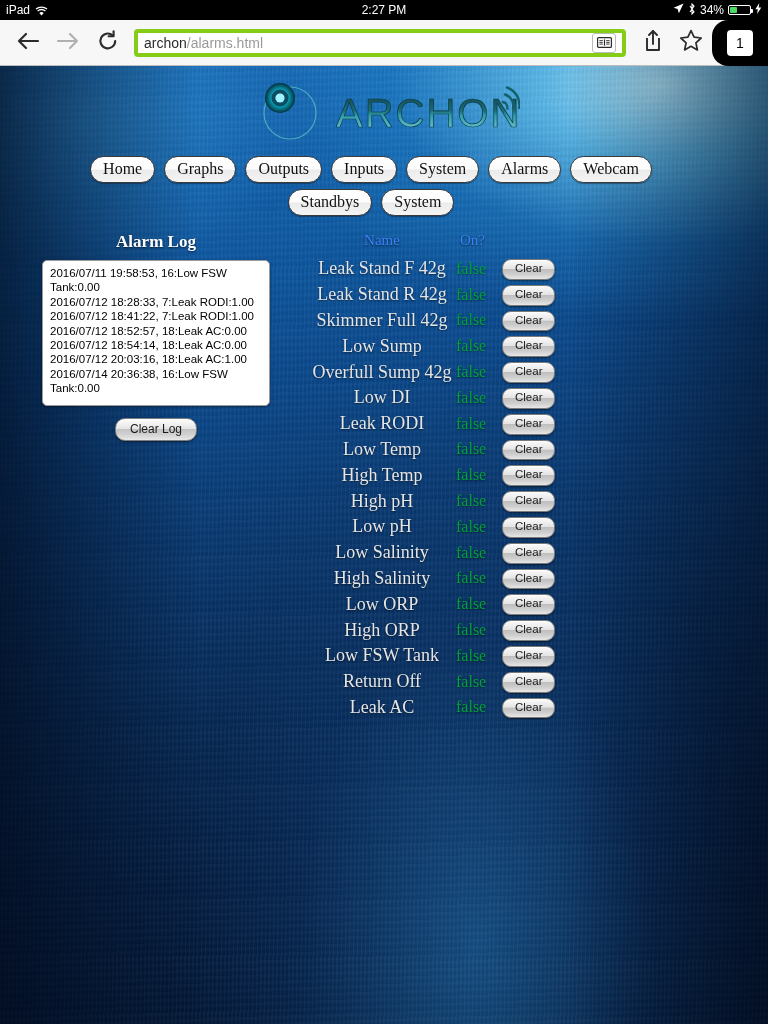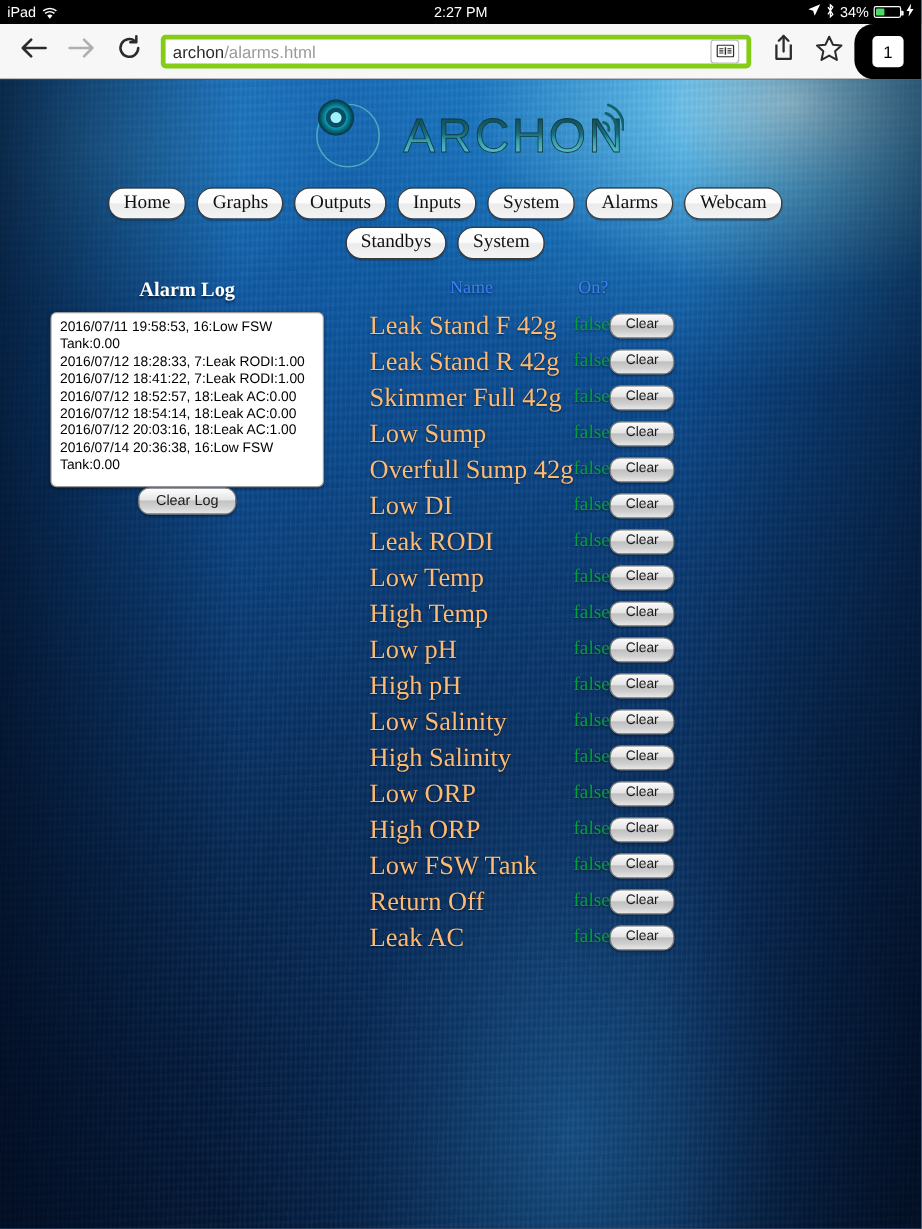--- a/index.html
+++ b/index.html
@@ -235,21 +235,21 @@
     box-shadow: 0 1px 3px rgba(0,0,0,0.4);
   }
   .logline {
     font-family: "Liberation Sans", sans-serif;
     font-size: 11.5px;
     line-height: 1.25;
     color: #000;
     white-space: pre-wrap;
     word-break: break-word;
   }
-  .clearlog-wrap { margin-top: 0; }
+  .clearlog-wrap { margin-top: 12px; }
   .btn3d {
     font-family: "Liberation Sans", sans-serif;
     font-size: 12px;
     color: #1a1a1a;
     background: linear-gradient(to bottom, #fdfdfd 0%, #e6e6e6 45%, #c3c3c3 50%, #d2d2d2 75%, #e9e9e9 100%);
     border: 1px solid #7d7d7d;
     border-radius: 10px;
     padding: 3px 14px 4px 14px;
     cursor: pointer;
     box-shadow: 0 1px 2px rgba(0,0,0,0.5), inset 0 1px 0 rgba(255,255,255,0.85);
@@ -268,23 +268,23 @@
     color: #3b82f6;
     text-shadow: 0 1px 2px rgba(0,0,0,0.6);
     padding-bottom: 7px;
   }
   th.th-name { width: 148px; text-align: center; }
   th.th-on   { width: 46px;  text-align: left; padding-left: 4px; }
   th.th-act  { width: 60px; }
   table.alarms td { padding: 2px 0; vertical-align: middle; }
   td.c-name {
     font-family: "Liberation Serif", serif;
-    font-size: 22px;
-    color: #fdba74;
-    text-align: left;
+    font-size: 18px;
+    color: #e5e5e5;
+    text-align: center;
     text-shadow: 0 1px 2px rgba(0,0,0,0.55);
     white-space: nowrap;
   }
   td.c-state {
     font-family: "Liberation Serif", serif;
     font-size: 16px;
     text-align: left;
     padding-left: 4px;
     text-shadow: 0 1px 2px rgba(0,0,0,0.5);
   }
@@ -510,26 +510,26 @@
                 <td class="c-name">Low Temp</td>
                 <td class="c-state" style="color: rgb(0, 161, 58);">false</td>
                 <td class="c-act"><button class="btn-clear">Clear</button></td>
               </tr>
               <tr>
                 <td class="c-name">High Temp</td>
                 <td class="c-state" style="color: rgb(0, 161, 58);">false</td>
                 <td class="c-act"><button class="btn-clear">Clear</button></td>
               </tr>
               <tr>
+                <td class="c-name">High pH</td>
+                <td class="c-state" style="color: rgb(0, 161, 58);">false</td>
+                <td class="c-act"><button class="btn-clear">Clear</button></td>
+              </tr>
+              <tr>
                 <td class="c-name">Low pH</td>
-                <td class="c-state" style="color: rgb(0, 161, 58);">false</td>
-                <td class="c-act"><button class="btn-clear">Clear</button></td>
-              </tr>
-              <tr>
-                <td class="c-name">High pH</td>
                 <td class="c-state" style="color: rgb(0, 161, 58);">false</td>
                 <td class="c-act"><button class="btn-clear">Clear</button></td>
               </tr>
               <tr>
                 <td class="c-name">Low Salinity</td>
                 <td class="c-state" style="color: rgb(0, 161, 58);">false</td>
                 <td class="c-act"><button class="btn-clear">Clear</button></td>
               </tr>
               <tr>
                 <td class="c-name">High Salinity</td>

